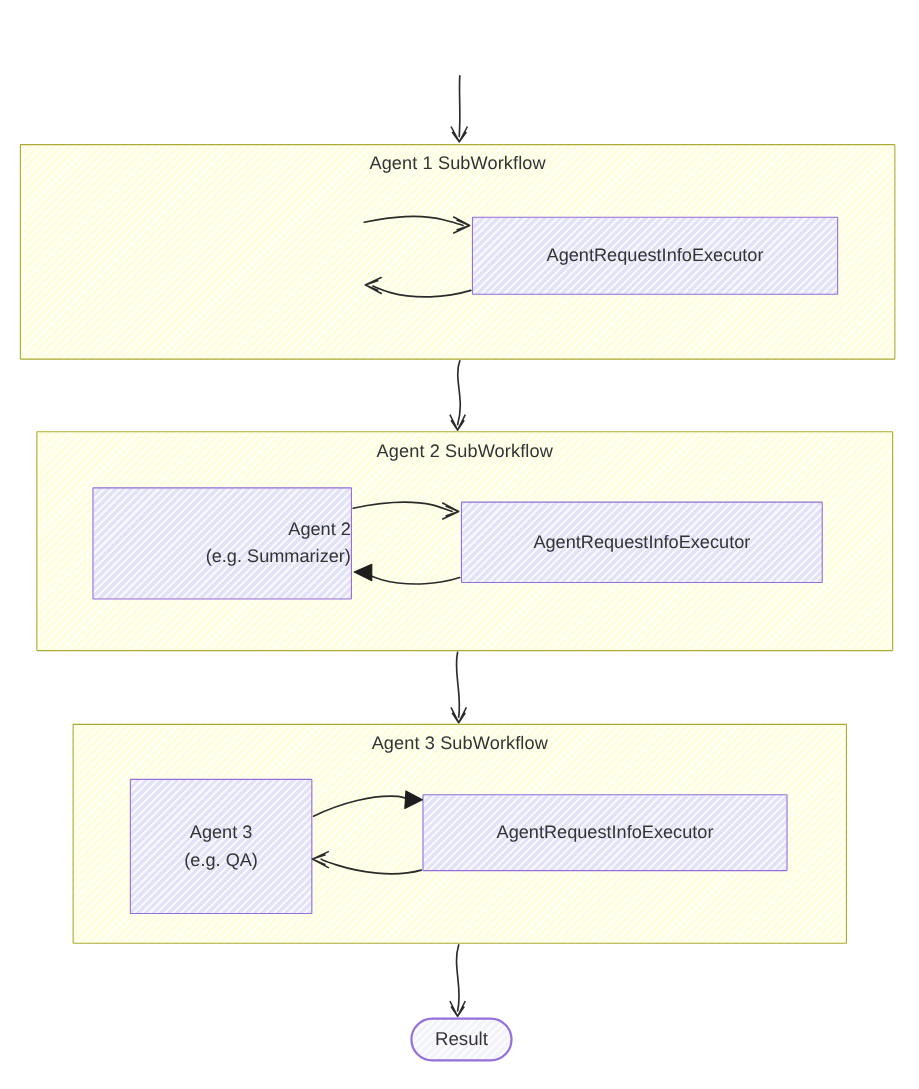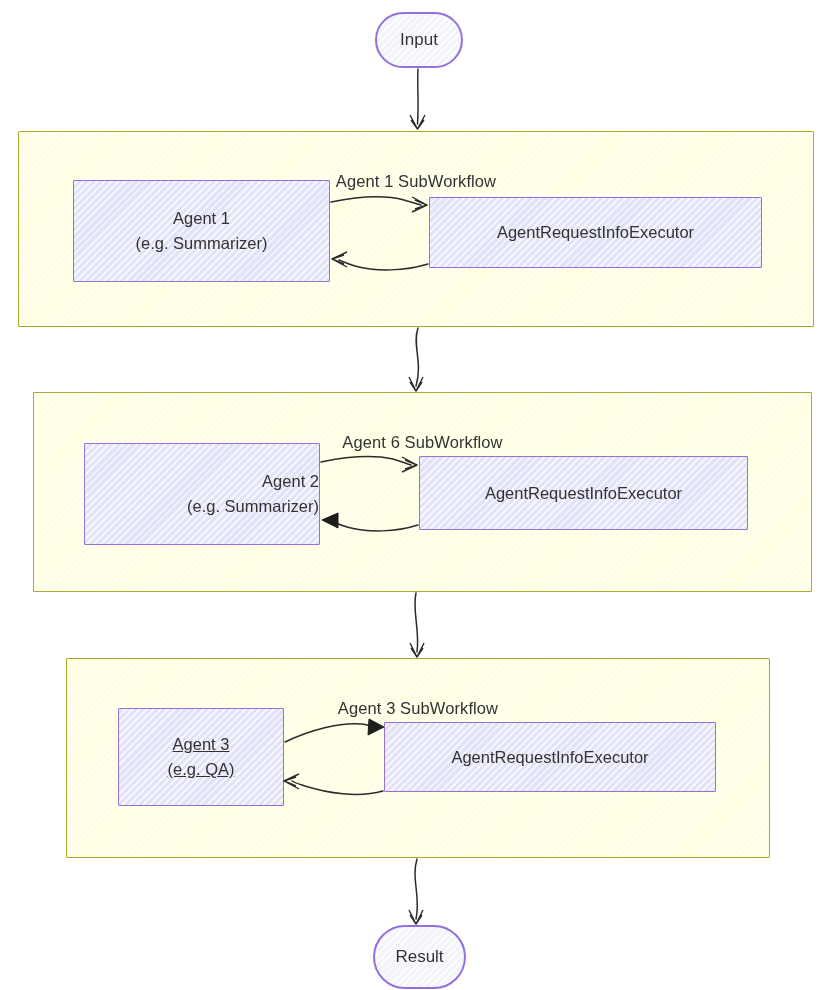--- a/index.html
+++ b/index.html
@@ -41,21 +41,20 @@
   }
   .subgraph-title {
     position: absolute;
     left: 0;
     right: 0;
     text-align: center;
     font-size: 16.5px;
     color: #333333;
     letter-spacing: 0.1px;
     white-space: nowrap;
-    margin-top: 32px;
   }
 
   
   .node {
     position: absolute;
     box-sizing: border-box;
     border: 1.5px solid #9370db;
     background-color: #e2e2f8;
     background-image: repeating-linear-gradient(
         -45deg,
@@ -127,64 +126,57 @@
     stroke: #1d1d1d;
     stroke-width: 1px;
     stroke-linejoin: round;
   }
 </style>
 </head>
 <body>
 
 <div id="diagram-root">
 
-  <div class="terminal" style="left:375px; top:12px; width:88px; height:56px;">
-    <span class="terminal-label">Input</span>
-  </div>
 
   <div class="subgraph" style="left:18px; top:131px; width:796px; height:196px;">
     <div class="subgraph-title" style="top:8px;">Agent 1 SubWorkflow</div>
   </div>
 
-  <div class="node" style="left:73px; top:180px; width:257px; height:102px;">
-    <span class="node-line">Agent 1</span>
-    <span class="node-line">(e.g. Summarizer)</span>
-  </div>
 
   <div class="node" style="left:429px; top:197px; width:333px; height:71px;">
     <span class="node-line">AgentRequestInfoExecutor</span>
   </div>
 
   <div class="subgraph" style="left:33px; top:392px; width:779px; height:200px;">
-    <div class="subgraph-title" style="top:8px;">Agent 6 SubWorkflow</div>
+    <div class="subgraph-title" style="top:8px;">Agent 2 SubWorkflow</div>
   </div>
 
   <div class="node" style="left:84px; top:443px; width:236px; height:102px;align-items:flex-end;">
     <span class="node-line">Agent 2</span>
     <span class="node-line">(e.g. Summarizer)</span>
   </div>
 
   <div class="node" style="left:419px; top:456px; width:329px; height:74px;">
     <span class="node-line">AgentRequestInfoExecutor</span>
   </div>
 
   <div class="subgraph" style="left:66px; top:658px; width:704px; height:200px;">
     <div class="subgraph-title" style="top:8px;">Agent 3 SubWorkflow</div>
   </div>
 
-  <div class="node" style="left:118px; top:708px; width:166px; height:98px;text-decoration:underline;">
+  <div class="node" style="left:118px; top:708px; width:166px; height:123px;">
     <span class="node-line">Agent 3</span>
     <span class="node-line">(e.g. QA)</span>
   </div>
 
   <div class="node" style="left:384px; top:722px; width:332px; height:70px;">
     <span class="node-line">AgentRequestInfoExecutor</span>
   </div>
 
-  <div class="terminal" style="left:373px; top:925px; width:93px; height:64px;">
+  <div class="terminal" style="left:373px; top:925px; width:93px; height:40px;">
     <span class="terminal-label">Result</span>
   </div>
 
   <svg id="edge-layer" viewBox="0 0 835 990" width="835" height="990">
 
     <path class="edge-path" d="M 418 69 C 417 84, 419 102, 417.5 124"></path>
     <path class="arrow-open" d="M 410 115 L 417.5 129 L 425 115 M 411 120 L 417.5 129 L 424 120"></path>
 
     <path class="edge-path" d="M 331 202 C 356 197, 381 194, 404 200 C 411 202, 415 203, 421 205"></path>
     <path class="arrow-open" d="M 412 197 L 427 205 L 412 212 M 415 200 L 427 205 L 415 209"></path>

